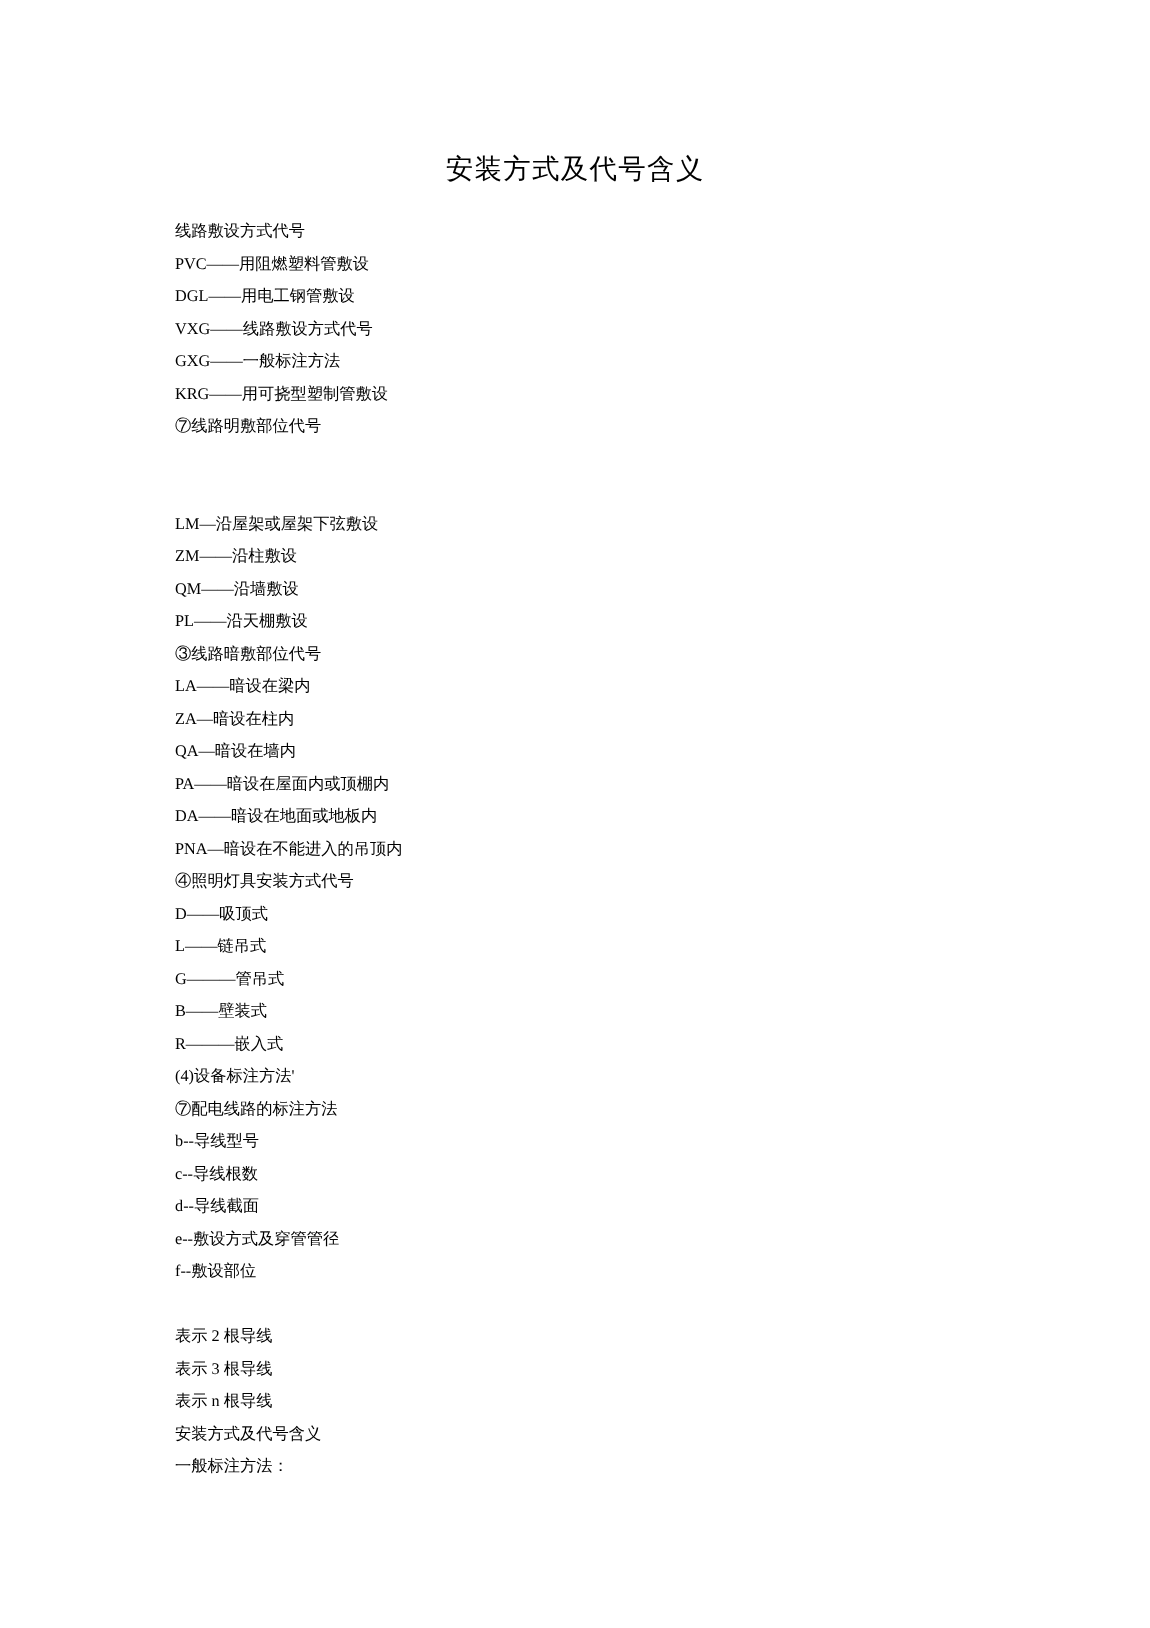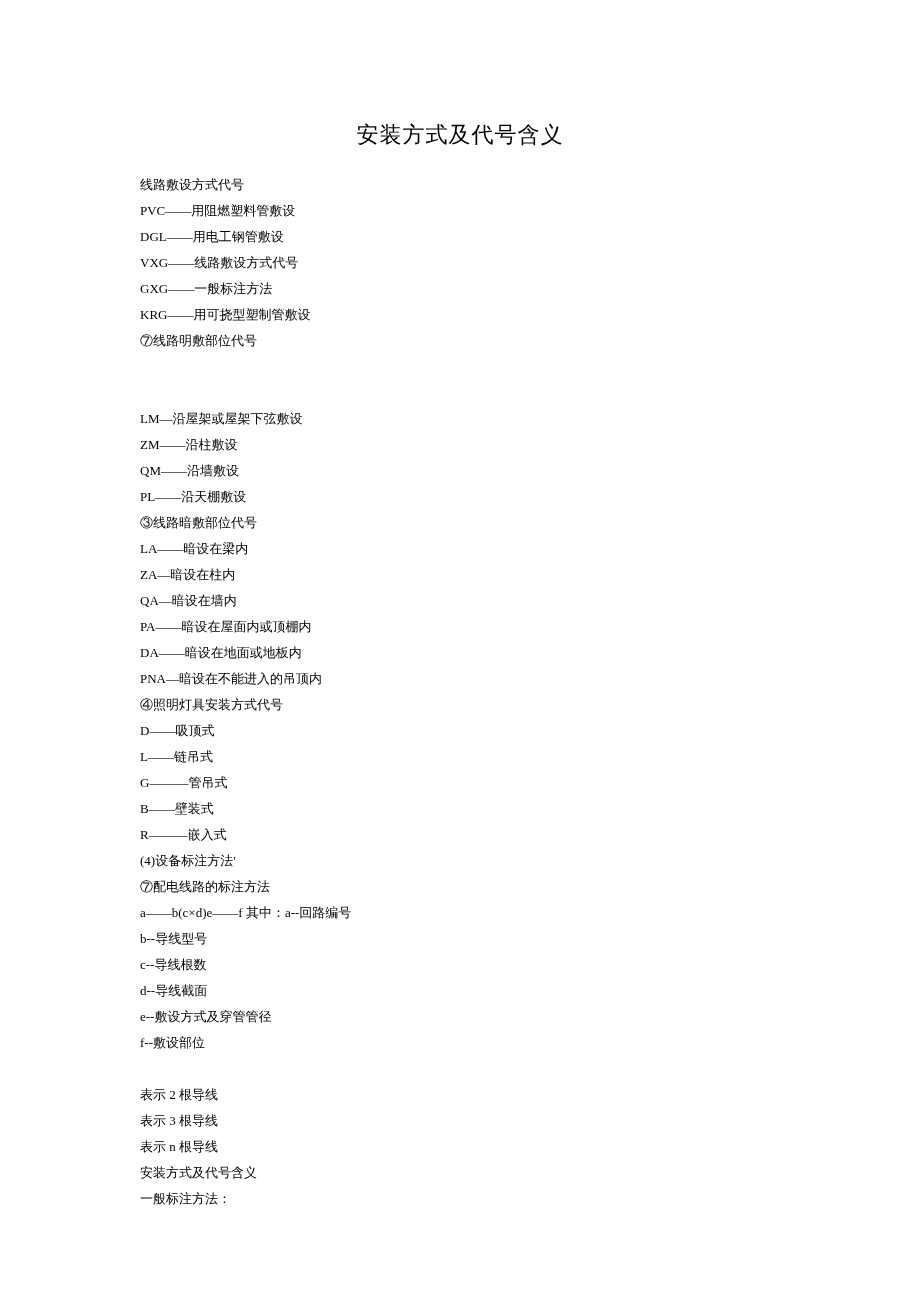--- a/index.html
+++ b/index.html
@@ -65,21 +65,20 @@
     <div class="line">DA——暗设在地面或地板内</div>
     <div class="line">PNA—暗设在不能进入的吊顶内</div>
     <div class="line">④照明灯具安装方式代号</div>
     <div class="line">D——吸顶式</div>
     <div class="line">L——链吊式</div>
     <div class="line">G———管吊式</div>
     <div class="line">B——壁装式</div>
     <div class="line">R———嵌入式</div>
     <div class="line">(4)设备标注方法'</div>
     <div class="line">⑦配电线路的标注方法</div>
-    <div class="line">a——b(c×d)e——f 其中：a--回路编号</div>
     <div class="line">b--导线型号</div>
     <div class="line">c--导线根数</div>
     <div class="line">d--导线截面</div>
     <div class="line">e--敷设方式及穿管管径</div>
     <div class="line">f--敷设部位</div>
   </div>
 
   <div class="spacer-small"></div>
 
   <div>

